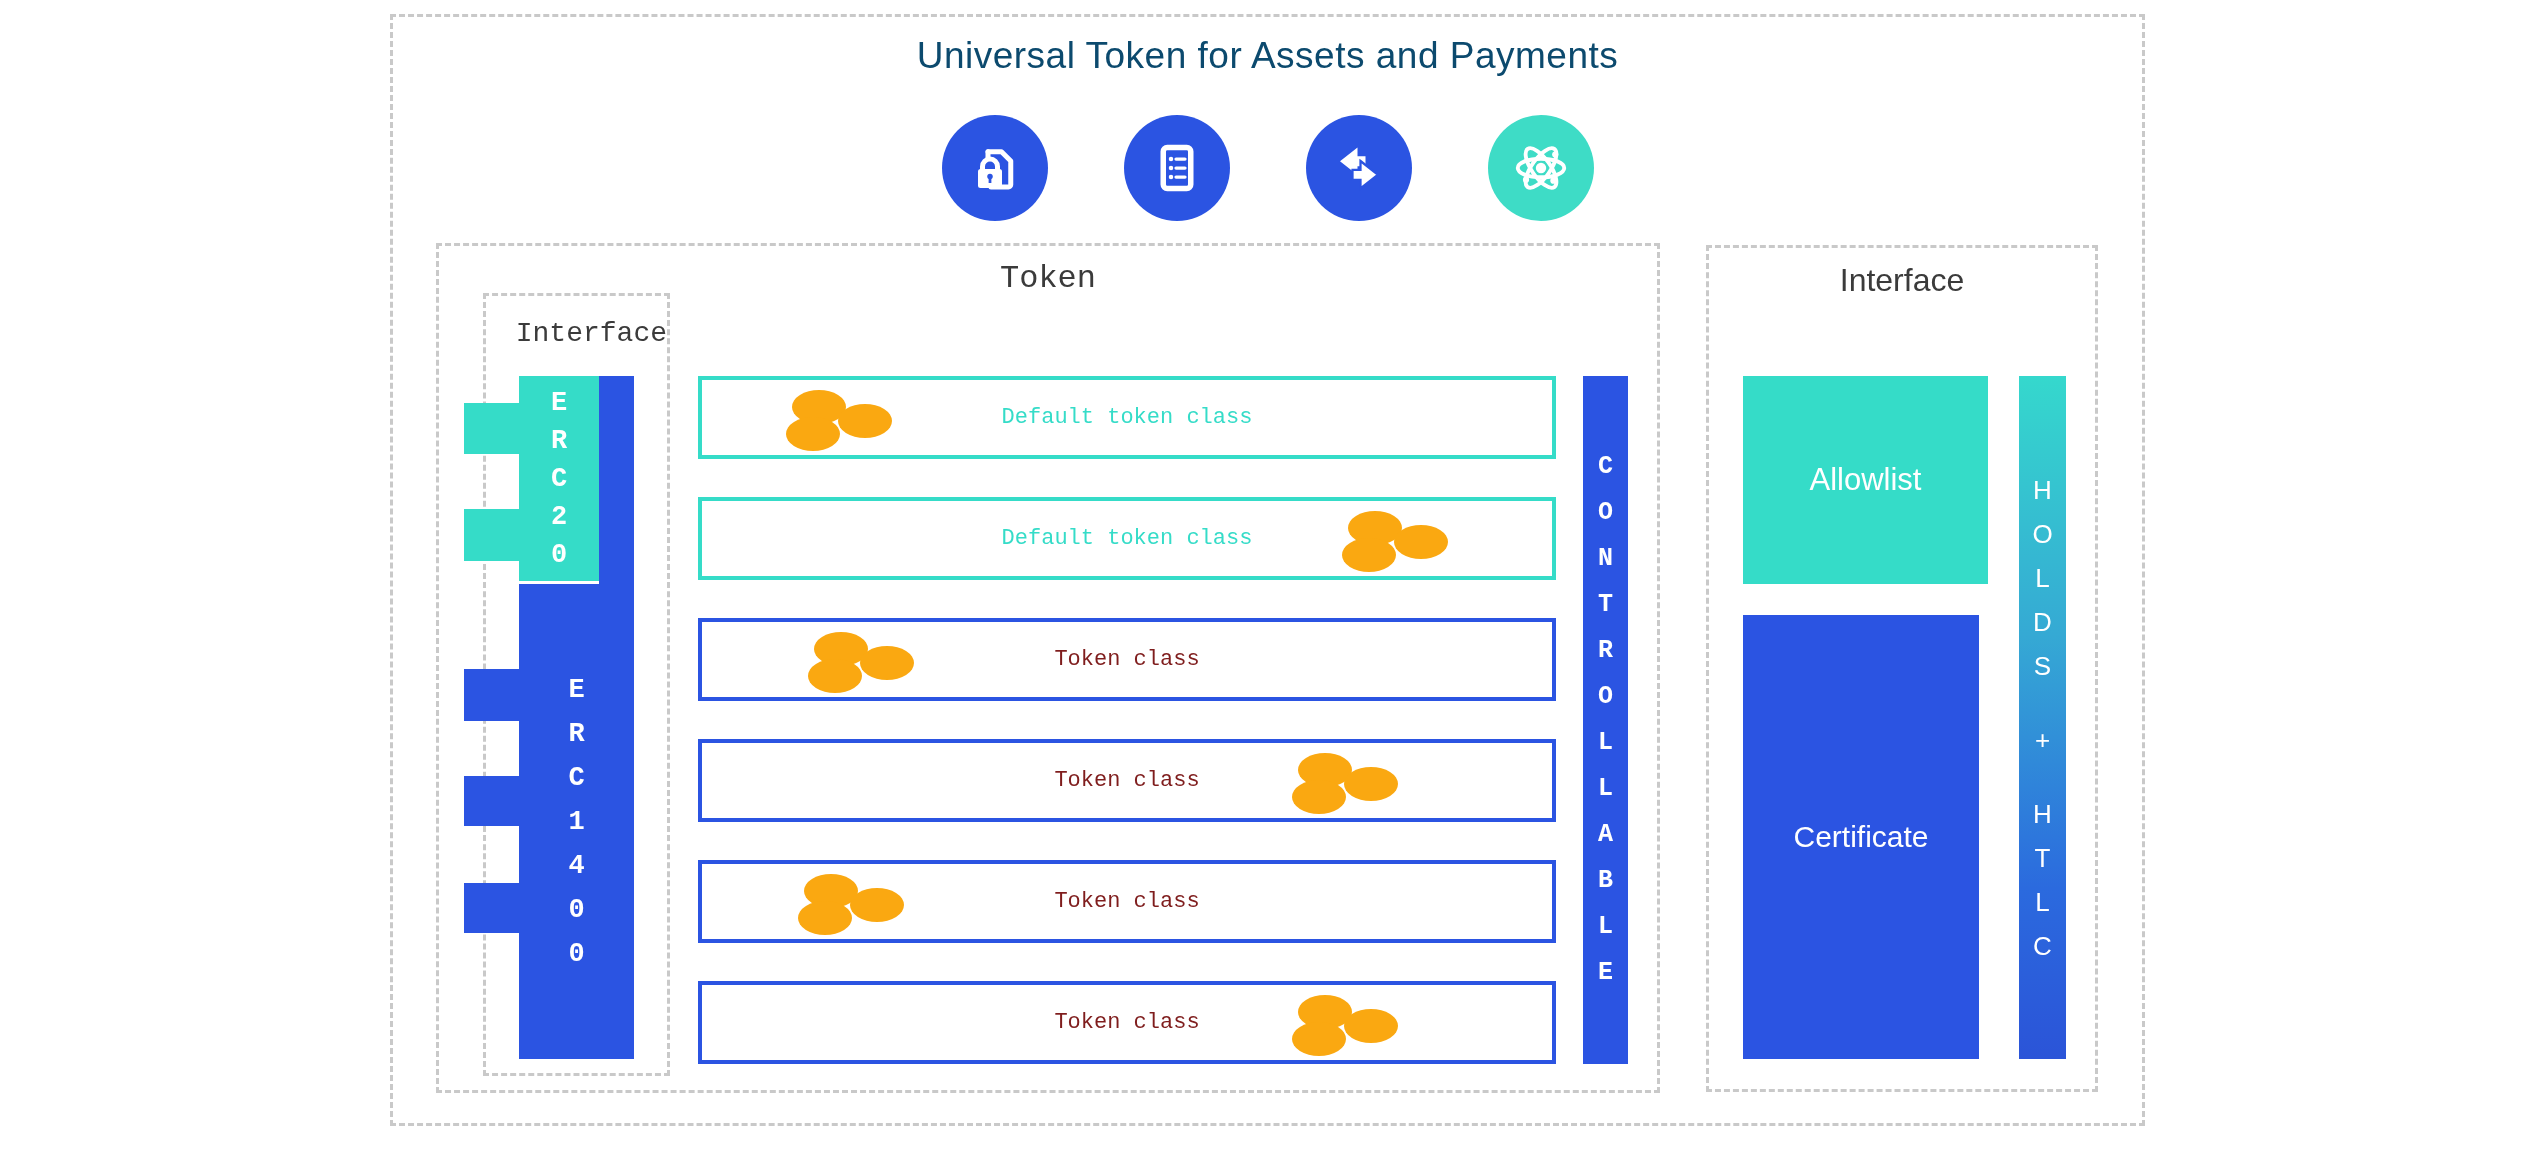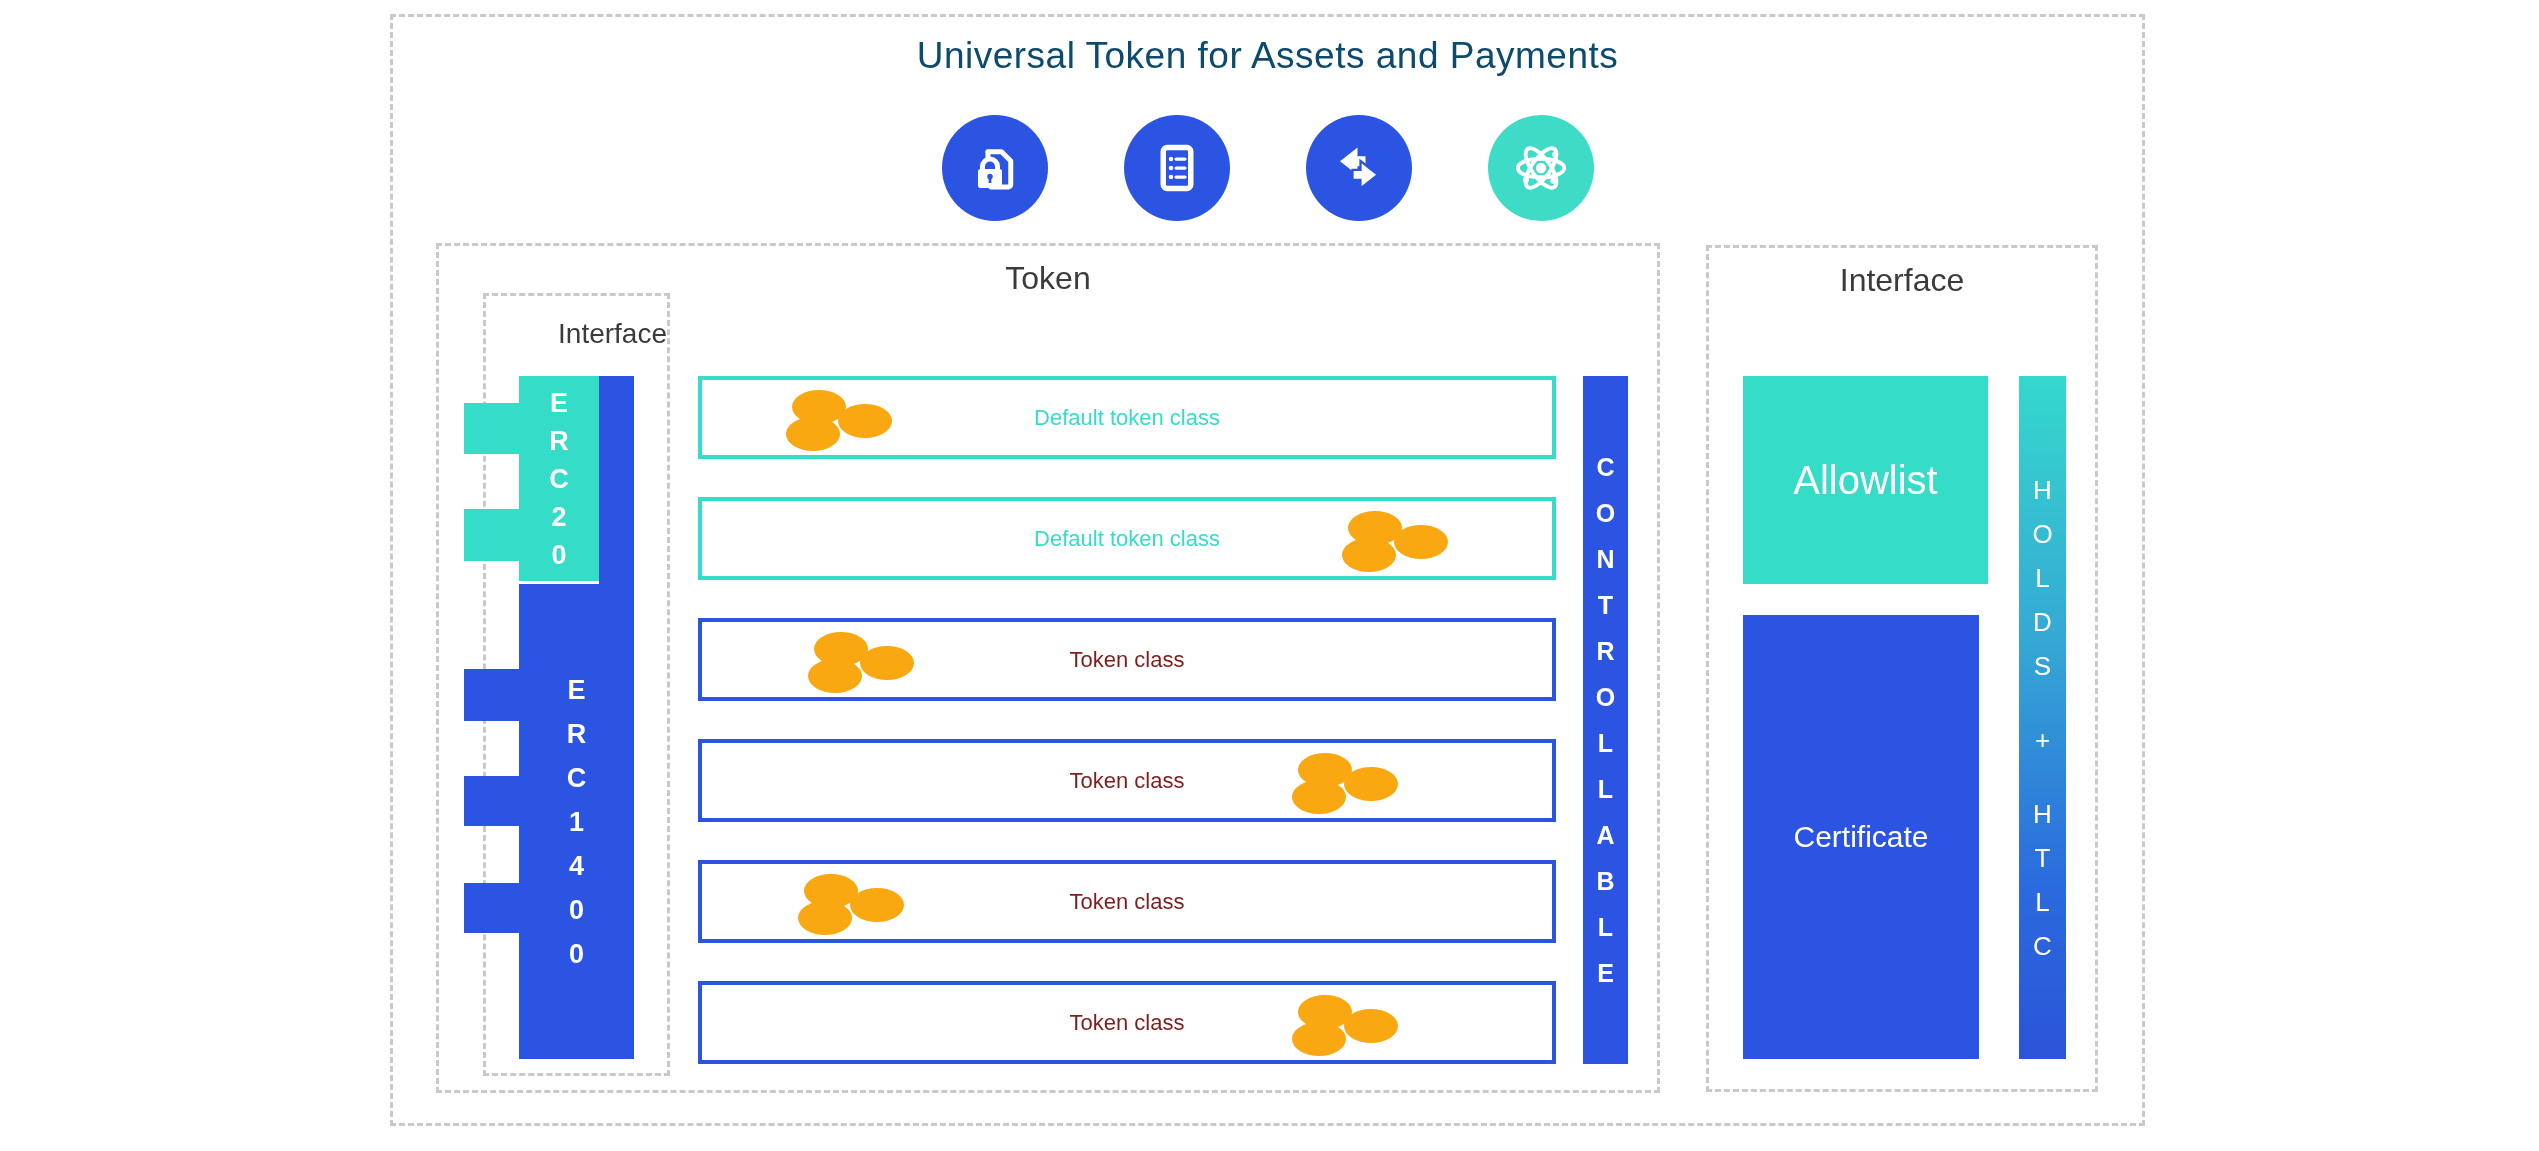--- a/index.html
+++ b/index.html
@@ -3,21 +3,21 @@
 <meta charset="utf-8">
 <style>
   html,body{margin:0;padding:0;background:#ffffff;}
   body{font-family:"Liberation Sans", sans-serif; width:2539px; height:1151px; position:relative; overflow:hidden;}
   .canvas{position:absolute; inset:0;}
 
   
   .outer-box{position:absolute; left:390px; top:14px; width:1755px; height:1112px;
              border:3px dashed #c9c9c9; box-sizing:border-box;}
   .token-box{position:absolute; left:43px; top:226px; width:1224px; height:850px;
-             border:3px dashed #c9c9c9; box-sizing:border-box;}
+             border:3px dashed #c9c9c9; box-sizing:border-box;font-family:Liberation Mono, monospace;}
   .extension-box{position:absolute; left:1313px; top:228px; width:392px; height:847px;
              border:3px dashed #c9c9c9; box-sizing:border-box;}
   .interface-box{position:absolute; left:44px; top:47px; width:187px; height:783px;
              border:3px dashed #c9c9c9; box-sizing:border-box;}
 
   
   .title{position:absolute; left:0; top:18px; width:100%; text-align:center;
          font-size:37px; font-weight:normal; color:#0c4a6e; letter-spacing:0.5px;}
   .section-label{position:absolute; top:14px; left:0; width:100%; text-align:center;
          font-size:32px; color:#3b3b3b;}
@@ -69,21 +69,21 @@
 
   
   .controllable-bar{position:absolute; left:1144px; top:130px; width:45px; height:688px;
         background:#2b54e2; display:flex; flex-direction:column; align-items:center;
         justify-content:center; color:#fff; font-weight:bold;}
   .controllable-bar span{font-size:25px; line-height:46px;}
 
   
   .allowlist{position:absolute; left:34px; top:128px; width:245px; height:208px;
         background:#35dcc8; display:flex; align-items:center; justify-content:center;
-        color:#fff; font-size:40px;}
+        color:#fff; font-size:31px;}
   .certificate{position:absolute; left:34px; top:367px; width:236px; height:444px;
         background:#2b54e2; display:flex; align-items:center; justify-content:center;
         color:#fff; font-size:30px;}
   .holds-bar{position:absolute; left:310px; top:128px; width:47px; height:683px;
         background:linear-gradient(180deg,#35d8cd 0%, #35a9d4 38%, #2b6ade 75%, #2b54d8 100%);
         display:flex; flex-direction:column; align-items:center; justify-content:center;
         color:#fff;}
   .holds-bar span{font-size:26px; line-height:44px;}
   .holds-bar span.letter-gap{height:30px; line-height:30px;}
 

